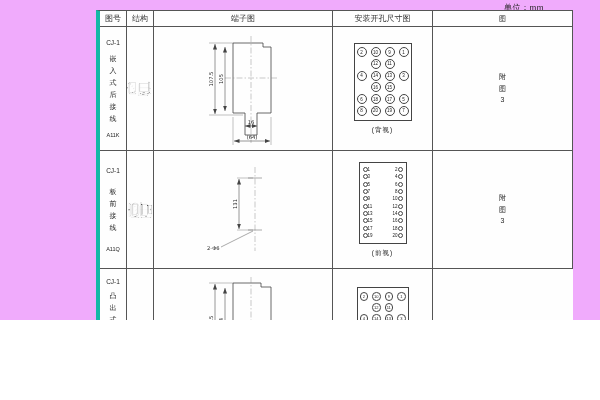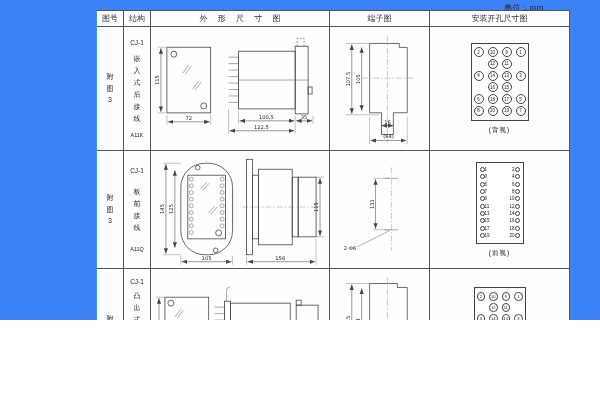--- a/index.html
+++ b/index.html
@@ -1,23 +1,23 @@
 <!DOCTYPE html>
 <html><head>
 <meta charset="utf-8">
 <style>
   *{box-sizing:border-box;margin:0;padding:0}
   html,body{width:600px;height:400px;background:#fff}
-  .sheet{position:relative;width:600px;height:320px;background:#3b82f6;overflow:hidden;
+  .sheet{position:relative;width:600px;height:320px;background:#f0abfc;overflow:hidden;
          font-family:"Liberation Sans","DejaVu Sans",sans-serif;color:#333}
   .unit-label{position:absolute;top:2px;left:504px;font-size:8px;color:#222;letter-spacing:.5px}
   .dtable{position:absolute;left:96px;top:10px;display:grid;
           grid-template-columns:27px 27px 179px 100px 140px;
           grid-template-rows:16px 124px 118px 125px;
-          border-top:1px solid #555;border-left:1px solid #14b8a6;background:#fefefe}
+          border-top:1px solid #555;border-left:4px solid #14b8a6;background:#fefefe}
   .cell{border-right:1px solid #555;border-bottom:1px solid #555;display:flex;
         align-items:center;justify-content:center;position:relative;overflow:hidden}
   .hcell{font-size:8px;color:#333}
   .sp{letter-spacing:4px;text-indent:4px}
   .vtext{width:1.05em;word-break:break-all;text-align:center;font-size:7px;line-height:1.7;color:#222}
   .structcell{flex-direction:column;justify-content:space-evenly;padding:4px 0}
   .series{font-size:6.5px;color:#222}
   .model{font-size:5.5px;color:#222}
   svg{display:block}
   .ol{fill:none;stroke:#444;stroke-width:.8}
@@ -54,21 +54,20 @@
   </defs>
 </svg>
 
 <div class="sheet">
   <div class="unit-label">单位：mm</div>
 
   <div class="dtable">
 
     <div class="cell hcell">图号</div>
     <div class="cell hcell">结构</div>
-    <div class="cell hcell sp">外 形 尺 寸 图</div>
     <div class="cell hcell">端子图</div>
     <div class="cell hcell">安装开孔尺寸图</div>
 
     <div class="cell">
       <div class="vtext">附图3</div>
     </div>
     <div class="cell structcell">
       <div class="series">CJ-1</div>
       <div class="vtext">嵌入式后接线</div>
       <div class="model">A11K</div>

